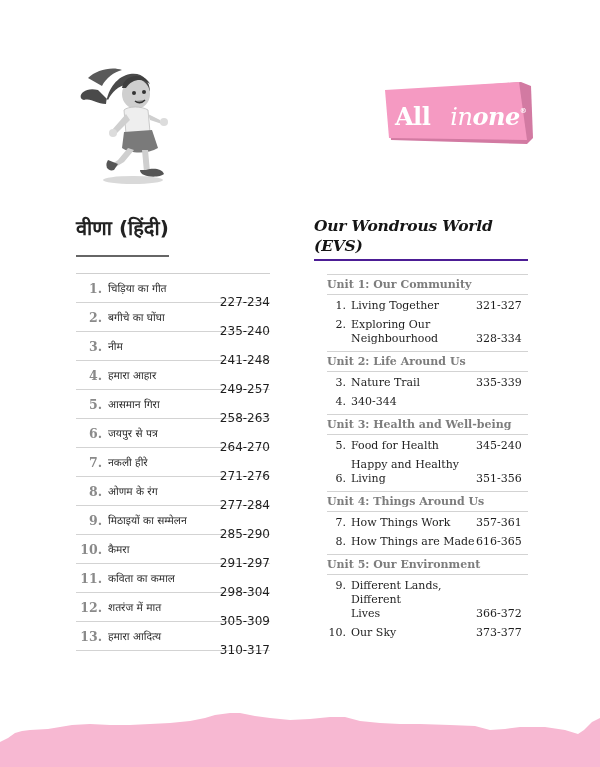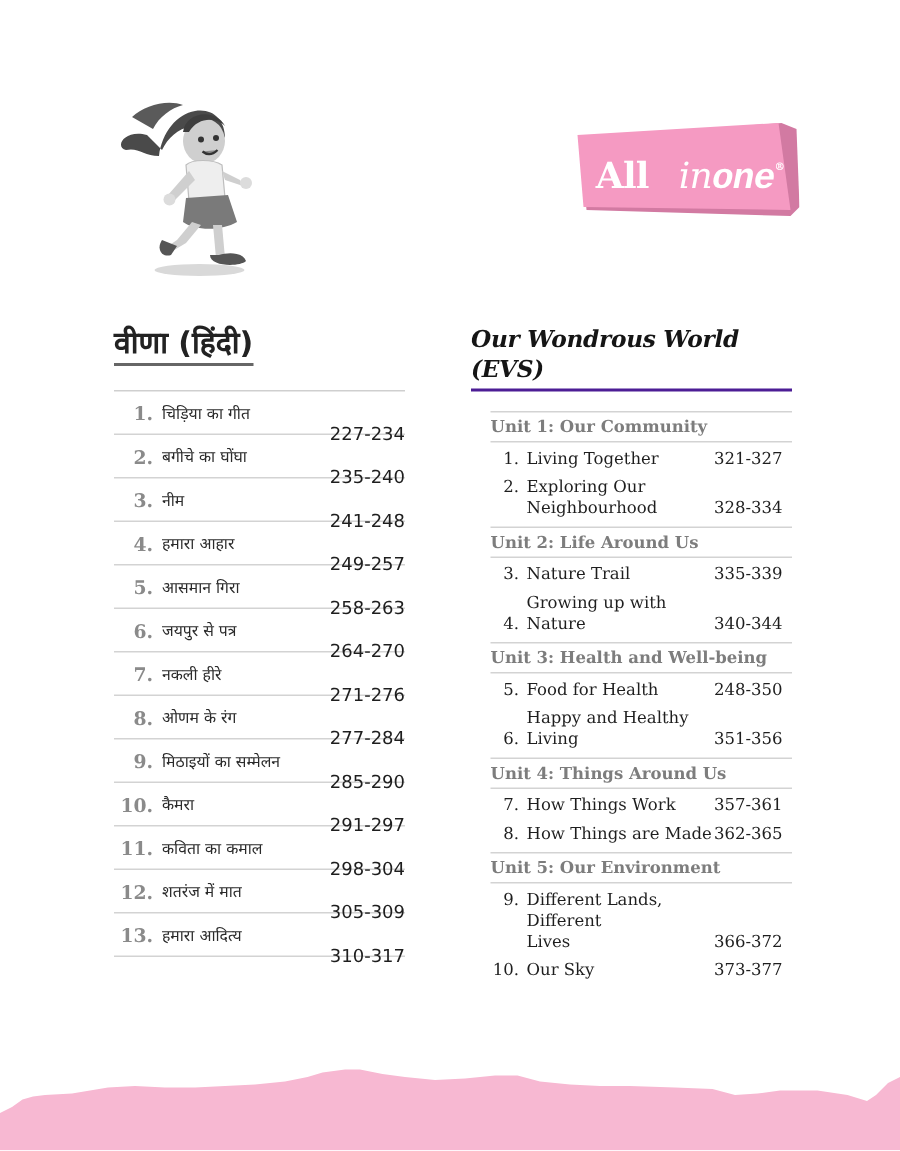--- a/index.html
+++ b/index.html
@@ -20,21 +20,21 @@
     color: #ffffff; letter-spacing: -0.5px;
   }
   .logo-text .reg { font-size: 7px; vertical-align: top; position: relative; top: 4px; }
 
   
   .col-left { position: absolute; left: 76px; top: 216px; width: 194px; }
   .col-right { position: absolute; left: 314px; top: 216px; width: 214px; }
 
   .title-hindi {
     font-family: "DejaVu Sans", sans-serif; font-weight: bold; font-size: 20px;
-    color: #222; display: inline-block; padding-bottom: 2px;
+    color: #222; display: inline-block; padding-bottom: 15px;
     border-bottom: 2px solid #666; line-height: 24px;
   }
   .title-evs {
     font-family: "DejaVu Serif", serif; font-style: italic; font-weight: bold; font-size: 15.5px;
     color: #151515; display: inline-block; padding-bottom: 3px;
     border-bottom: 2px solid #4c1d95; line-height: 20px; letter-spacing: -0.2px;
   }
 
   .hindi-list { margin-top: 16px; border-top: 1.5px solid #cfcfcf; }
   .hindi-row {
@@ -99,21 +99,21 @@
     <path d="M62 122 C62 130 82 130 86 126 C84 120 74 120 68 122 Z" fill="#555"></path>
   </svg>
 </div>
 
 <div class="logo-wrap">
   <svg class="logo-shape" width="150" height="62" viewBox="0 0 150 62">
     <polygon points="4,10 138,0 148,4 150,56 144,62 8,58" fill="#d27aa2"></polygon>
     <polygon points="2,8 136,0 144,58 6,56" fill="#f59ac2"></polygon>
   </svg>
   <div class="logo-text">
-    <span>All</span><span style="font-style:italic;font-weight:normal;margin-left:20px;">in</span><span style="font-style:italic;font-family:Liberation Mono, monospace;">one</span><span class="reg">®</span>
+    <span>All</span><span style="font-style:italic;font-weight:normal;margin-left:20px;">in</span><span style="font-style:italic;">one</span><span class="reg">®</span>
   </div>
 </div>
 
 <div class="col-left">
   <div class="title-hindi">वीणा (हिंदी)</div>
   <div class="hindi-list">
     <div class="hindi-row">
         <span class="num">1.</span>
         <span class="name">चिड़िया का गीत</span>
         <span class="pages">227-234</span>
@@ -201,50 +201,49 @@
 
     <div class="unit-head">Unit 2: Life Around Us</div>
     <div class="unit-block">
       <div class="evs-row">
           <span class="num">3.</span>
           <span class="name">Nature Trail</span>
           <span class="pages">335-339</span>
         </div>
       <div class="evs-row">
           <span class="num">4.</span>
-          <span class="name">Growing up with Nature</span>
           <span class="pages">340-344</span>
         </div>
     </div>
 
     <div class="unit-head">Unit 3: Health and Well-being</div>
     <div class="unit-block">
       <div class="evs-row">
           <span class="num">5.</span>
           <span class="name">Food for Health</span>
-          <span class="pages">248-350</span>
+          <span class="pages">345-240</span>
         </div>
       <div class="evs-row">
           <span class="num">6.</span>
           <span class="name">Happy and Healthy Living</span>
           <span class="pages">351-356</span>
         </div>
     </div>
 
     <div class="unit-head">Unit 4: Things Around Us</div>
     <div class="unit-block">
       <div class="evs-row">
           <span class="num">7.</span>
           <span class="name">How Things Work</span>
           <span class="pages">357-361</span>
         </div>
       <div class="evs-row">
           <span class="num">8.</span>
           <span class="name">How Things are Made</span>
-          <span class="pages">362-365</span>
+          <span class="pages">616-365</span>
         </div>
     </div>
 
     <div class="unit-head">Unit 5: Our Environment</div>
     <div class="unit-block last">
       <div class="evs-row">
           <span class="num" style="align-self:flex-start;">9.</span>
           <span class="name"><span>Different Lands, Different</span><br><span>Lives</span></span>
           <span class="pages">366-372</span>
         </div>

